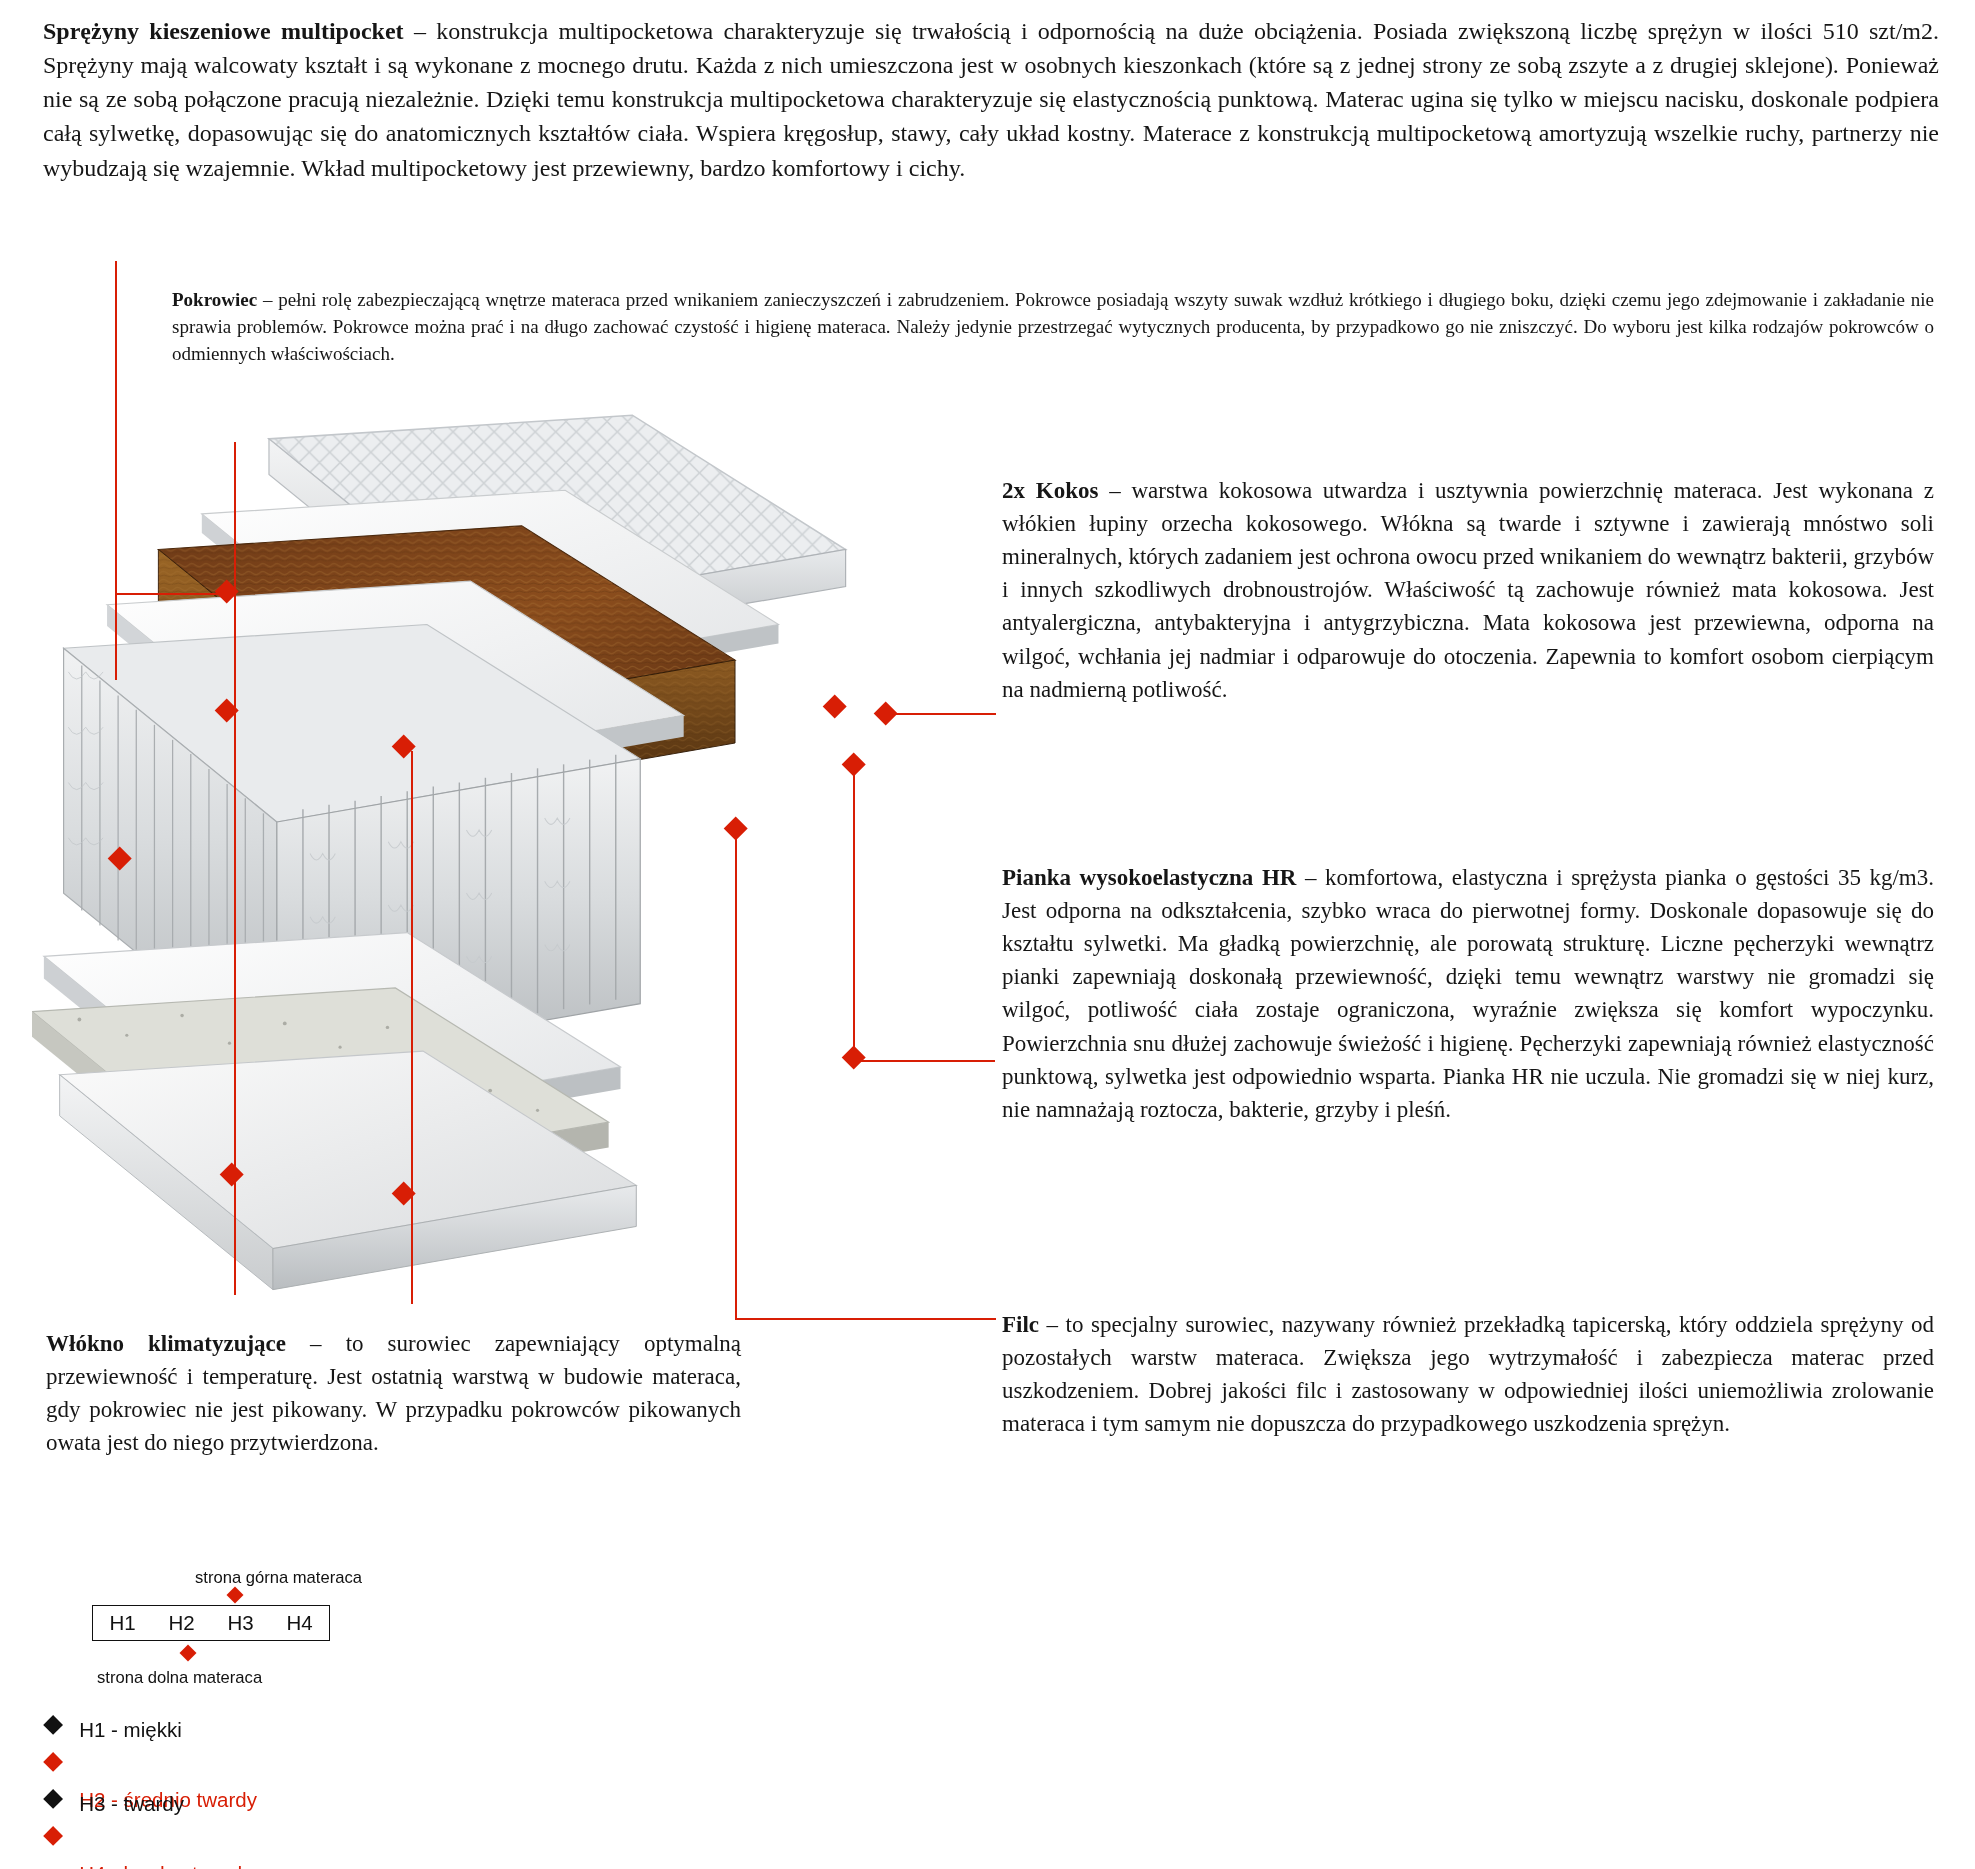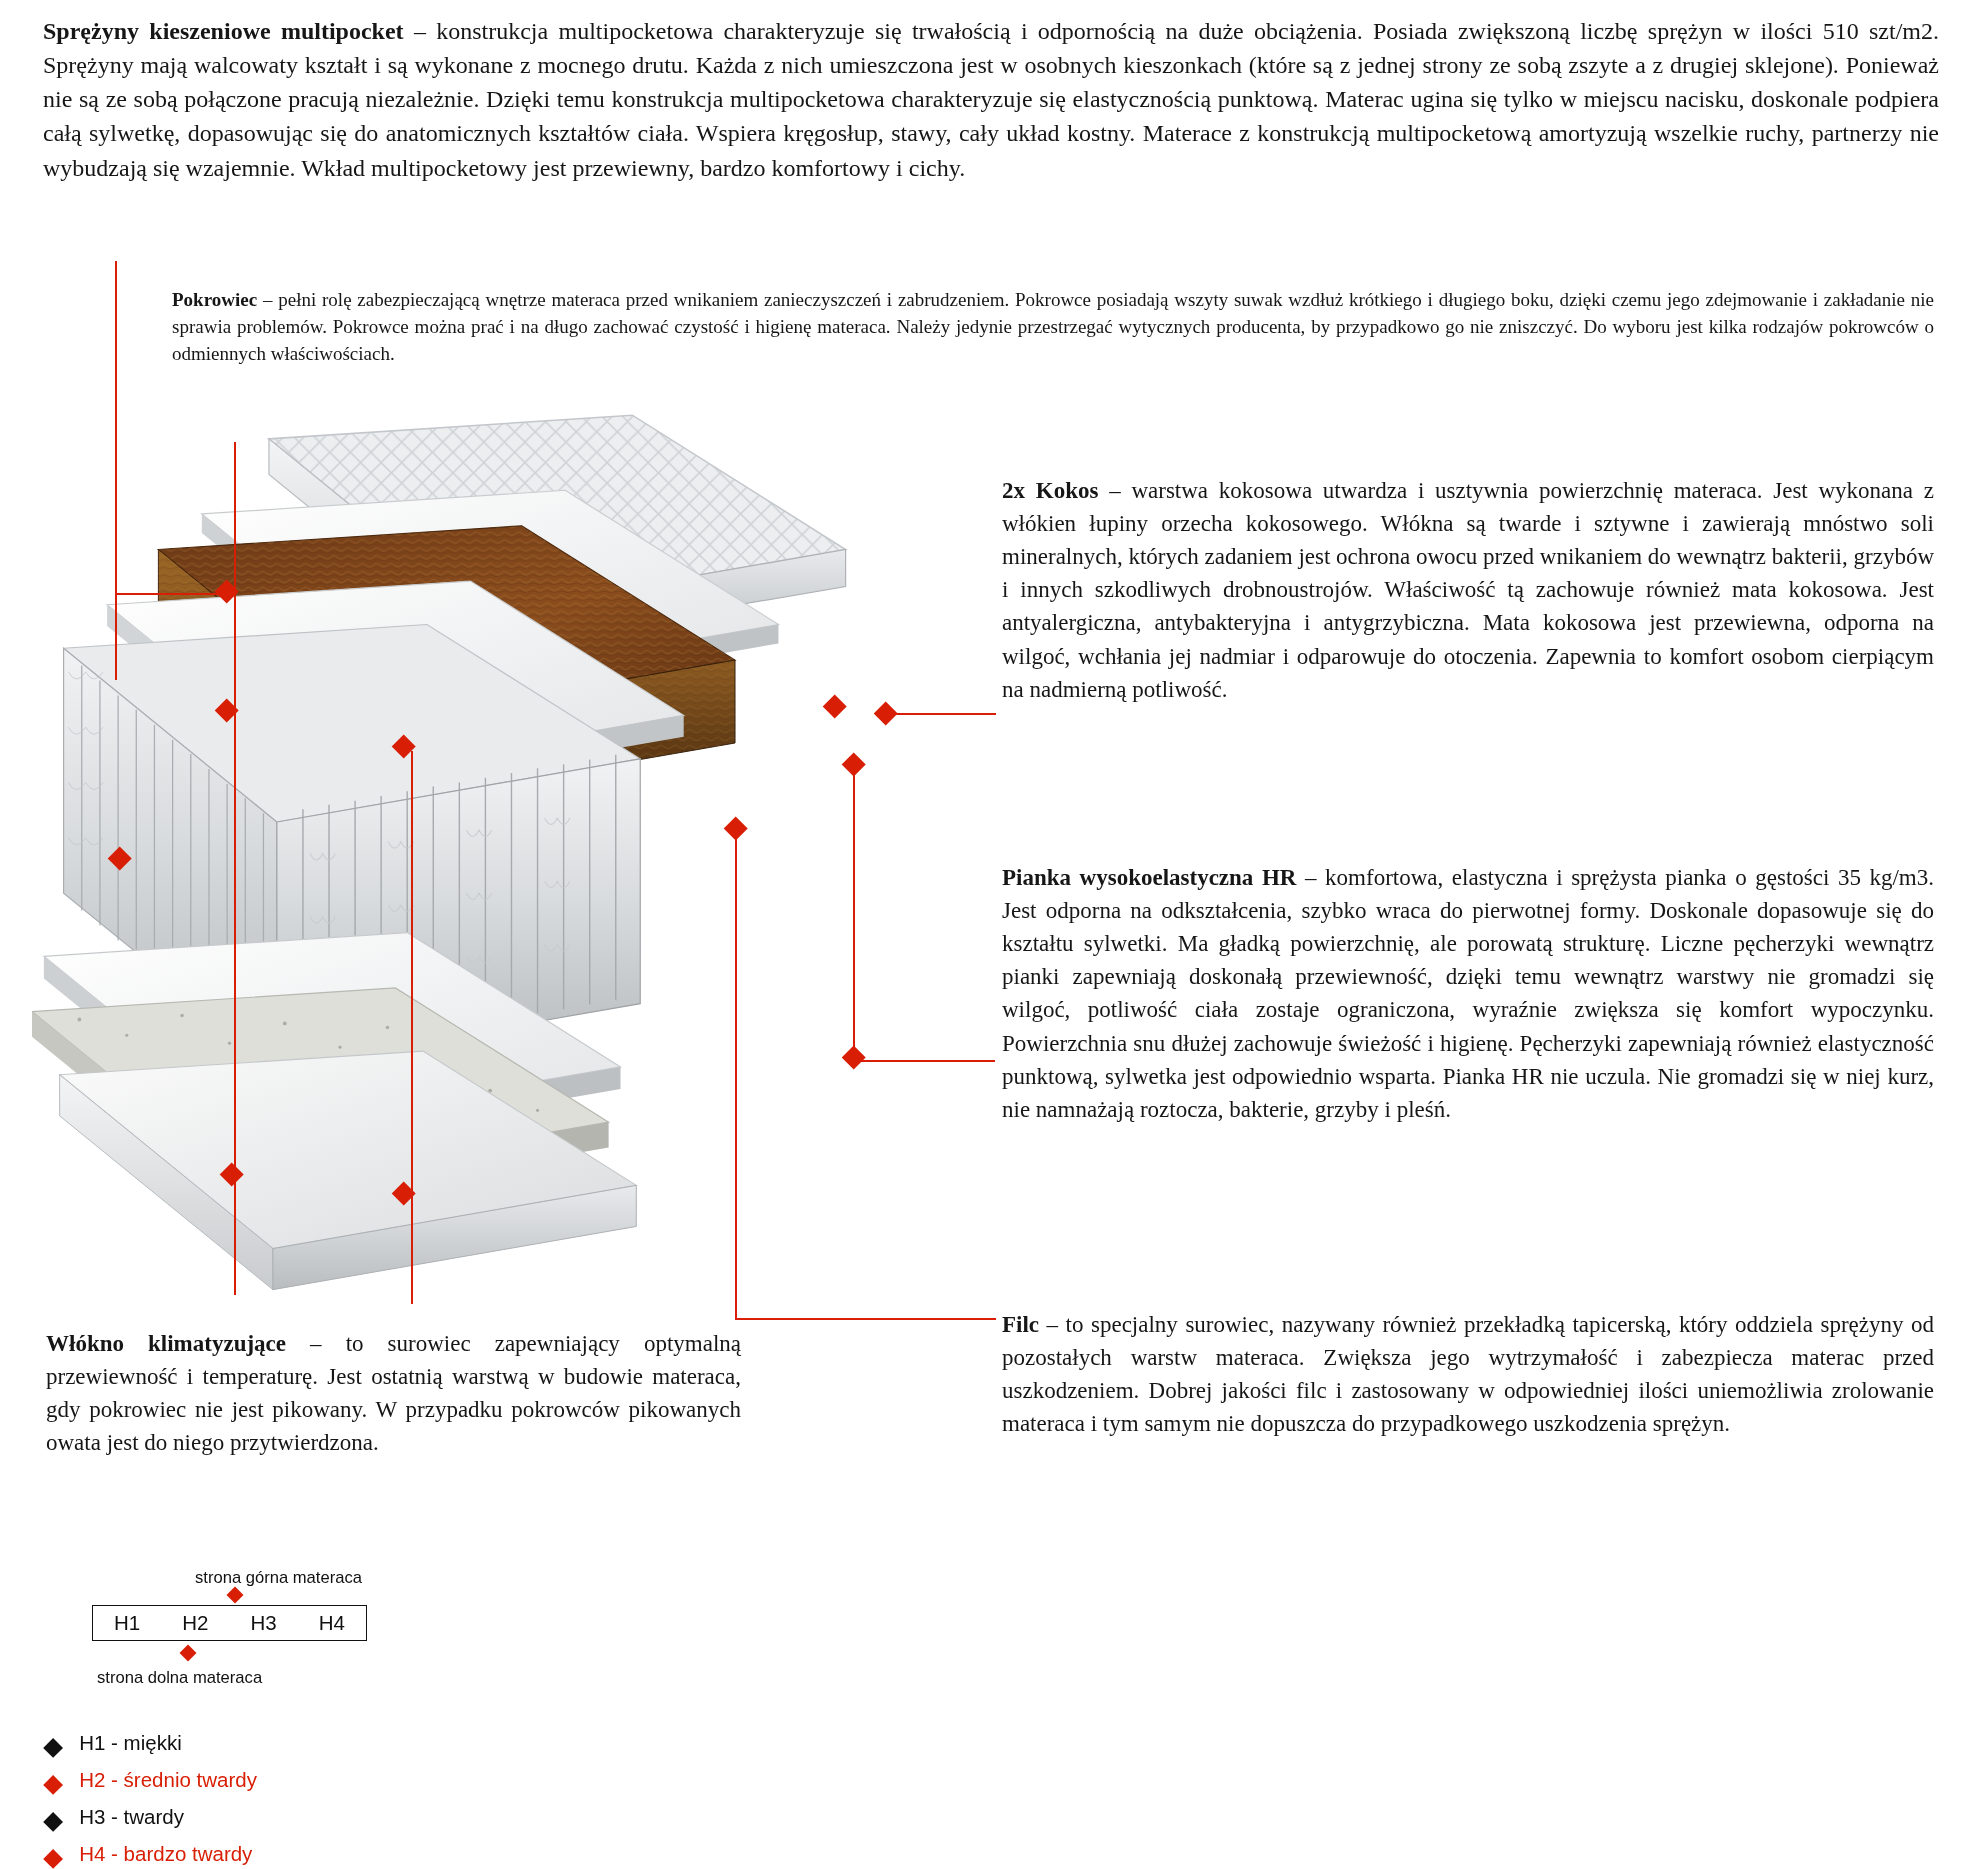--- a/index.html
+++ b/index.html
@@ -122,21 +122,21 @@
     color: #111;
     white-space: nowrap;
   }
   #scale-top-label { left: 149px; top: 0px; }
   #scale-bottom-label { left: 51px; top: 100px; }
 
   #scale-box {
     position: absolute;
     left: 46px;
     top: 37px;
-    width: 275px;
+    width: 238px;
     height: 36px;
     border: 1.6px solid #111;
     box-sizing: border-box;
     display: flex;
     align-items: center;
   }
   #scale-box .cell {
     flex: 1 1 0;
     text-align: center;
     font-size: 20.5px;
@@ -158,21 +158,21 @@
   #legend {
     position: absolute;
     left: 46px;
     top: 1718px;
     width: 553px;
   }
   .legend-row {
     position: relative;
     height: 37px;
     display: flex;
-    align-items: flex-end;
+    align-items: flex-start;
     font-family: "Liberation Sans", sans-serif;
     font-size: 20.5px;
     color: #111;
   }
   .legend-row .dia {
     width: 14.2px;
     height: 14.2px;
     transform: rotate(45deg);
     margin-right: 19px;
     flex: 0 0 auto;

